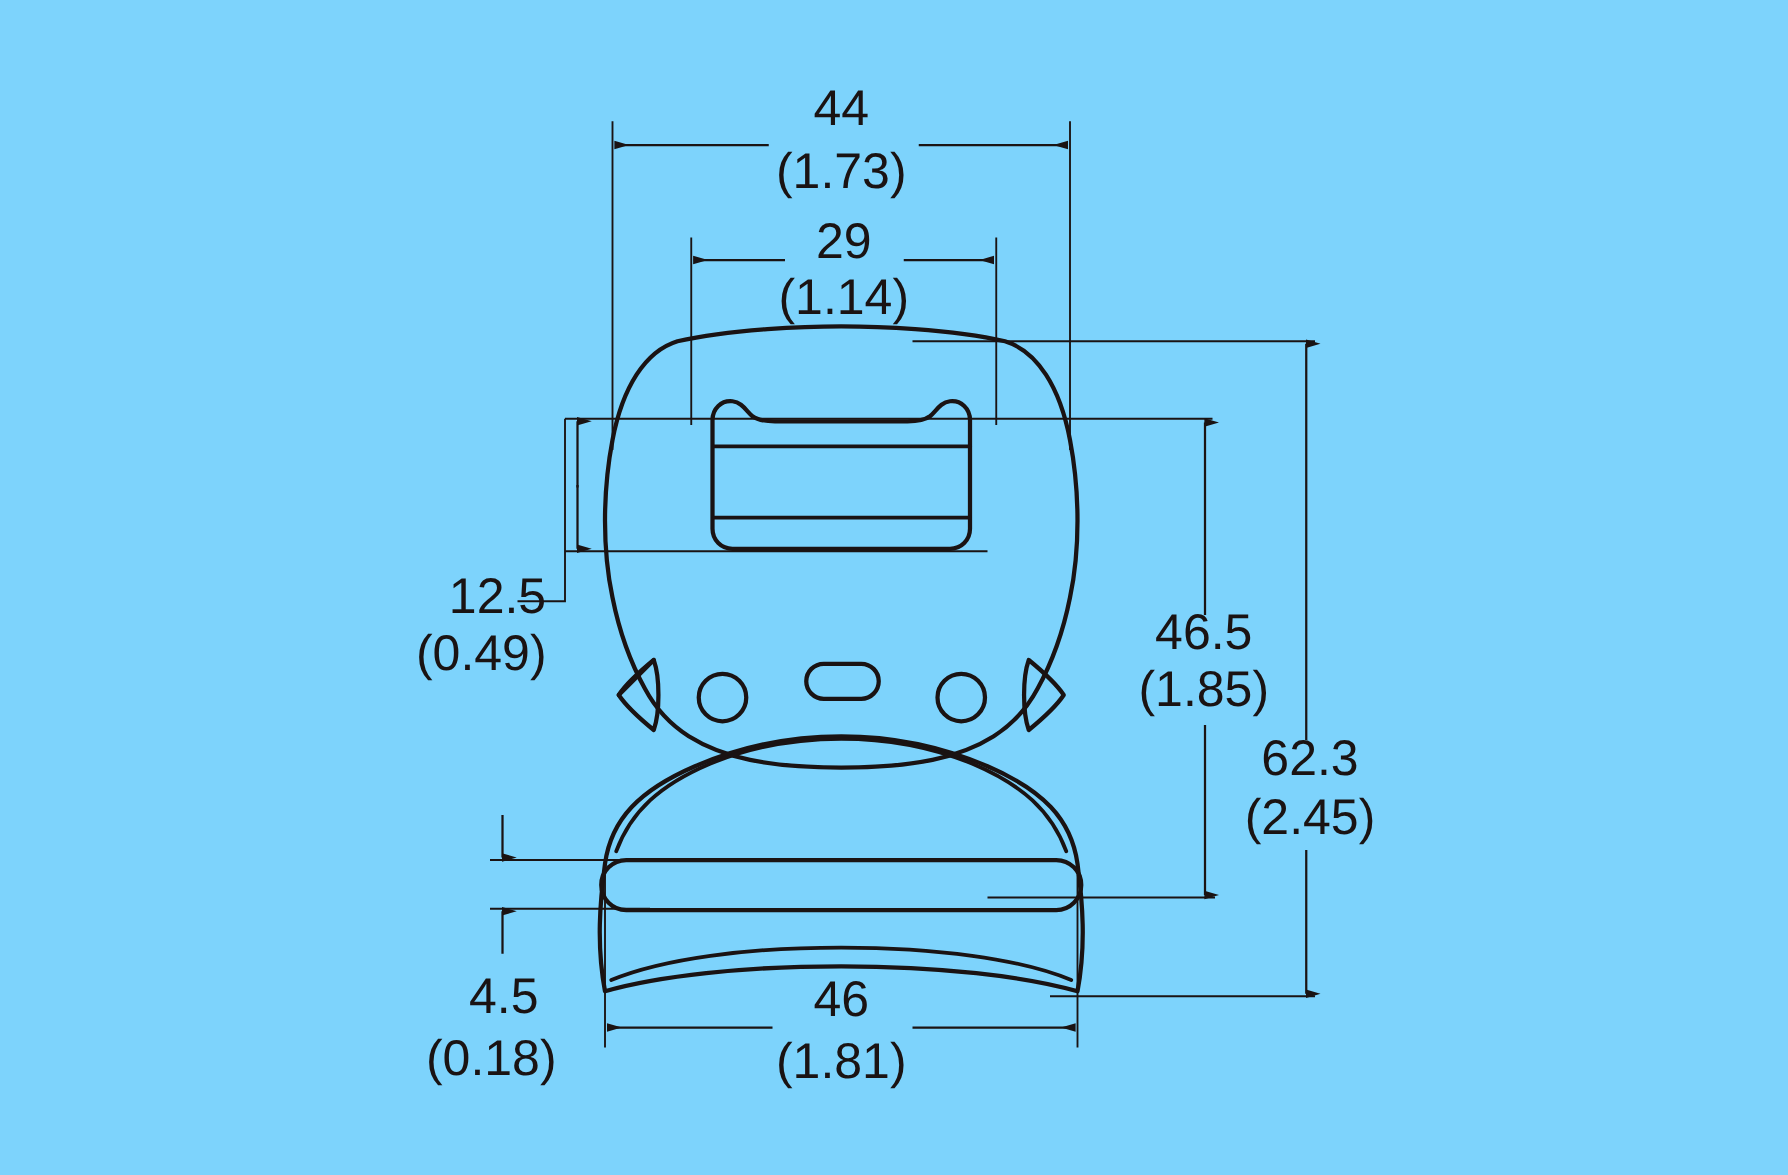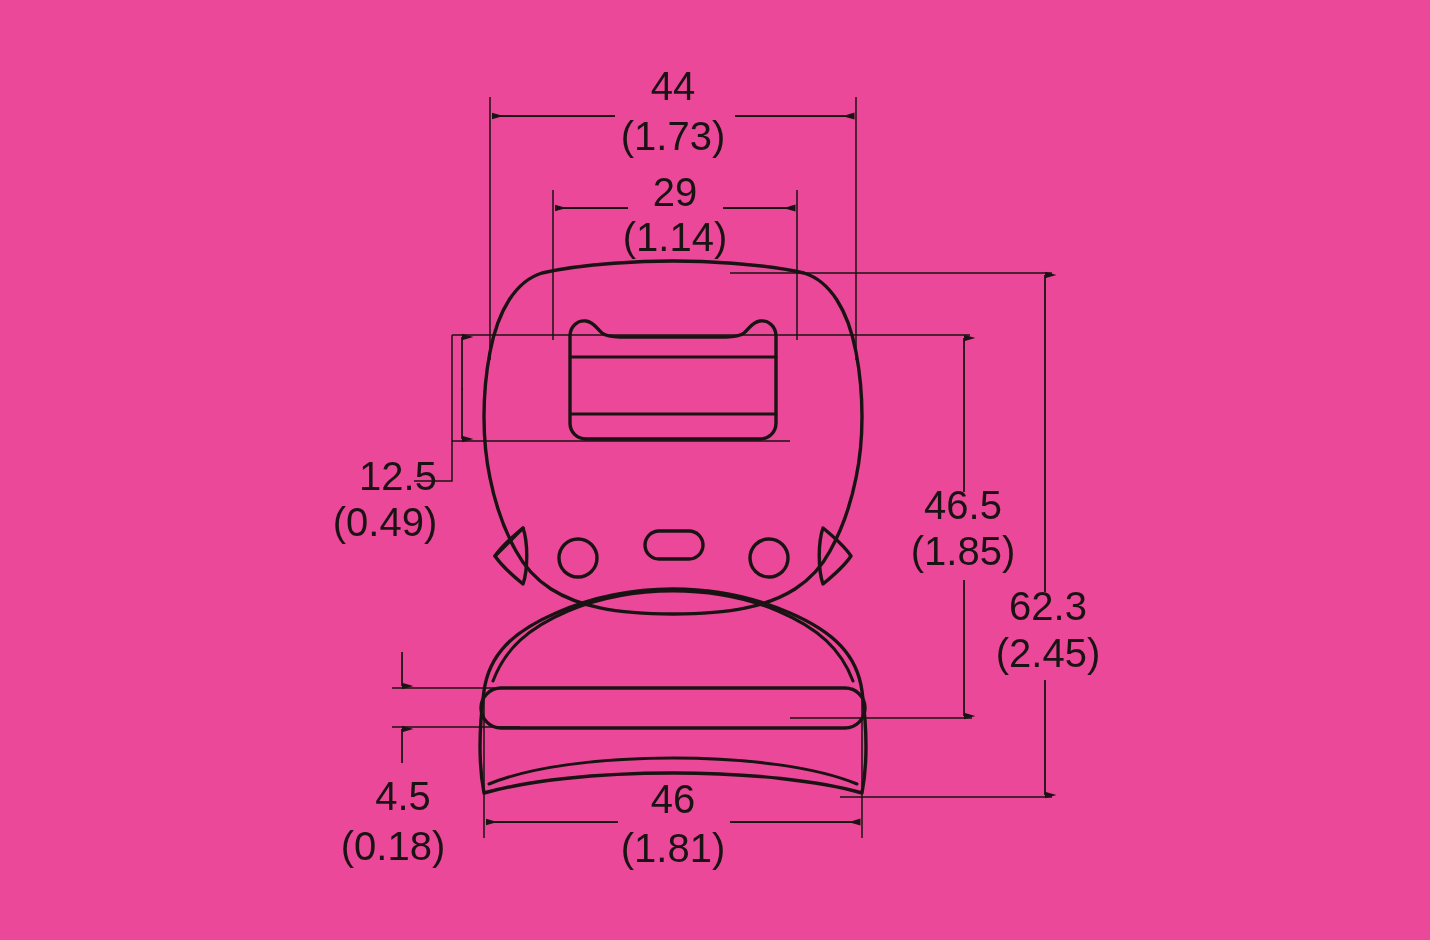--- a/index.html
+++ b/index.html
@@ -4,21 +4,21 @@
 <style>
   html, body {
     margin: 0;
     padding: 0;
     background: #ffffff;
   }
   #drawing-root {
     position: relative;
     width: 1430px;
     height: 940px;
-    background: #ec4899;
+    background: #7dd3fc;
     font-family: "Liberation Sans", sans-serif;
     overflow: hidden;
   }
   #tech-svg {
     display: block;
     width: 1430px;
     height: 940px;
   }
   .dim-text {
     font-family: "Liberation Sans", sans-serif;

